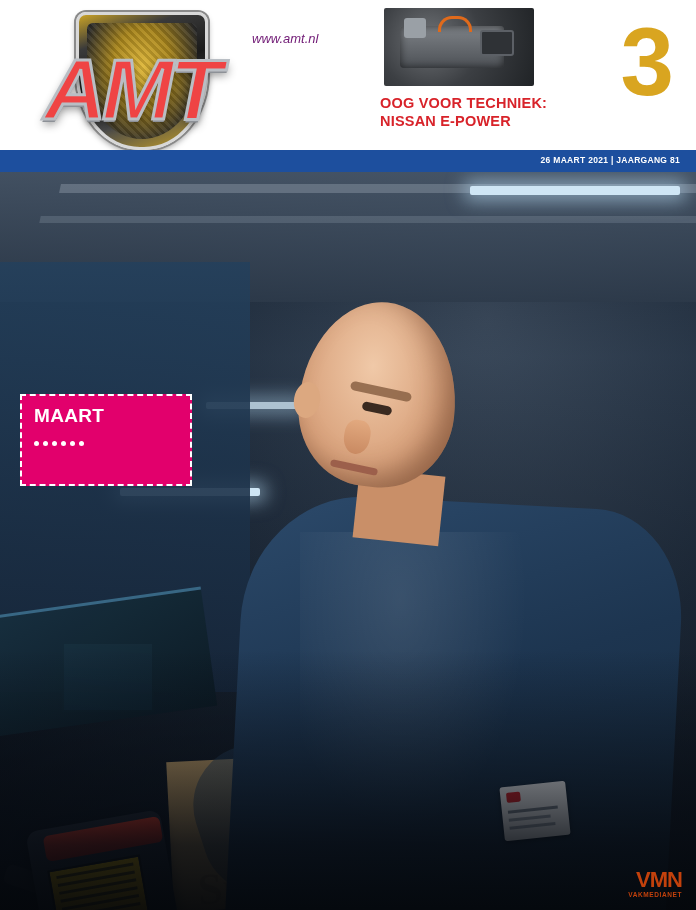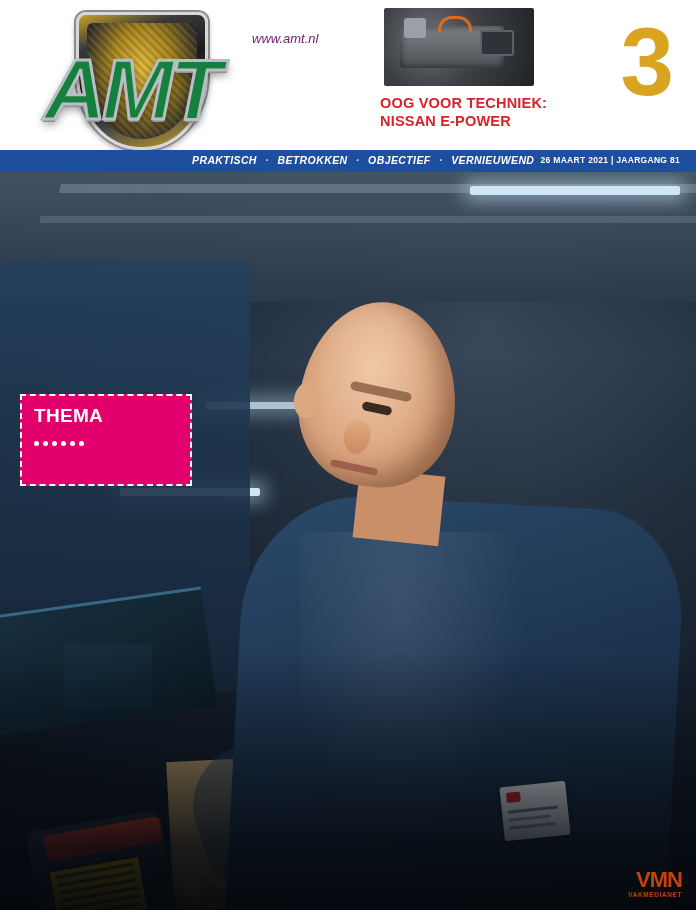--- a/index.html
+++ b/index.html
@@ -50,21 +50,21 @@
   .logo-text {
     position: absolute;
     left: 0; top: 38px;
     width: 330px;
     text-align: left;
     font-family: "Liberation Sans", sans-serif;
     font-weight: 900;
     font-style: italic;
     font-size: 86px;
     letter-spacing: -4px;
-    color: #15803d;
+    color: #ef4444;
     -webkit-text-stroke: 3px #b9bec4;
     text-shadow: 0 3px 0 #8d9197, 0 5px 10px rgba(0,0,0,.45);
     line-height: 1;
     padding-left: 26px;
   }
   .logo-url {
     position: absolute;
     left: 252px; top: 31px;
     font-size: 13px;
     font-weight: normal;
@@ -377,29 +377,20 @@
       <div class="teaser-txt">
         <div>OOG VOOR TECHNIEK:</div>
         <div>NISSAN E-POWER</div>
       </div>
     </div>
 
     <div class="issue-no">3</div>
   </div>
 
   <div class="bluebar">
-    <div class="bluebar-tags">
-      <span>PRAKTISCH</span>
-      <span class="sep">·</span>
-      <span>BETROKKEN</span>
-      <span class="sep">·</span>
-      <span>OBJECTIEF</span>
-      <span class="sep">·</span>
-      <span>VERNIEUWEND</span>
-    </div>
     <div class="bluebar-date">26 MAART 2021 | JAARGANG 81</div>
   </div>
 
   <div class="photo">
     <div class="bg"></div>
     <div class="ceiling"></div>
     <div class="beam" style="left:60px;width:640px;"></div>
     <div class="beam" style="left:40px;top:44px;width:660px;height:7px;opacity:.35;"></div>
     <div class="lightbar" style="left:470px;top:14px;width:210px;height:9px;"></div>
     <div class="lightbar" style="left:120px;top:316px;width:140px;height:8px;"></div>
@@ -435,21 +426,21 @@
         <div class="ln"></div>
         <div class="ln"></div>
       <div class="ln"></div>
         <div class="ln"></div>
         <div class="ln"></div>
     </div>
 
     <div class="floorshadow"></div>
 
     <div class="thema">
-      <div class="thema-title">THEMA</div>
+      <div class="thema-title">MAART</div>
       <div class="thema-dots">
         <i></i><i></i><i></i><i></i><i></i><i></i>
       </div>
     </div>
 
     <div class="vmn">
       <div class="vmn-main">VMN</div>
       <div class="vmn-sub">VAKMEDIANET</div>
     </div>
   </div>

